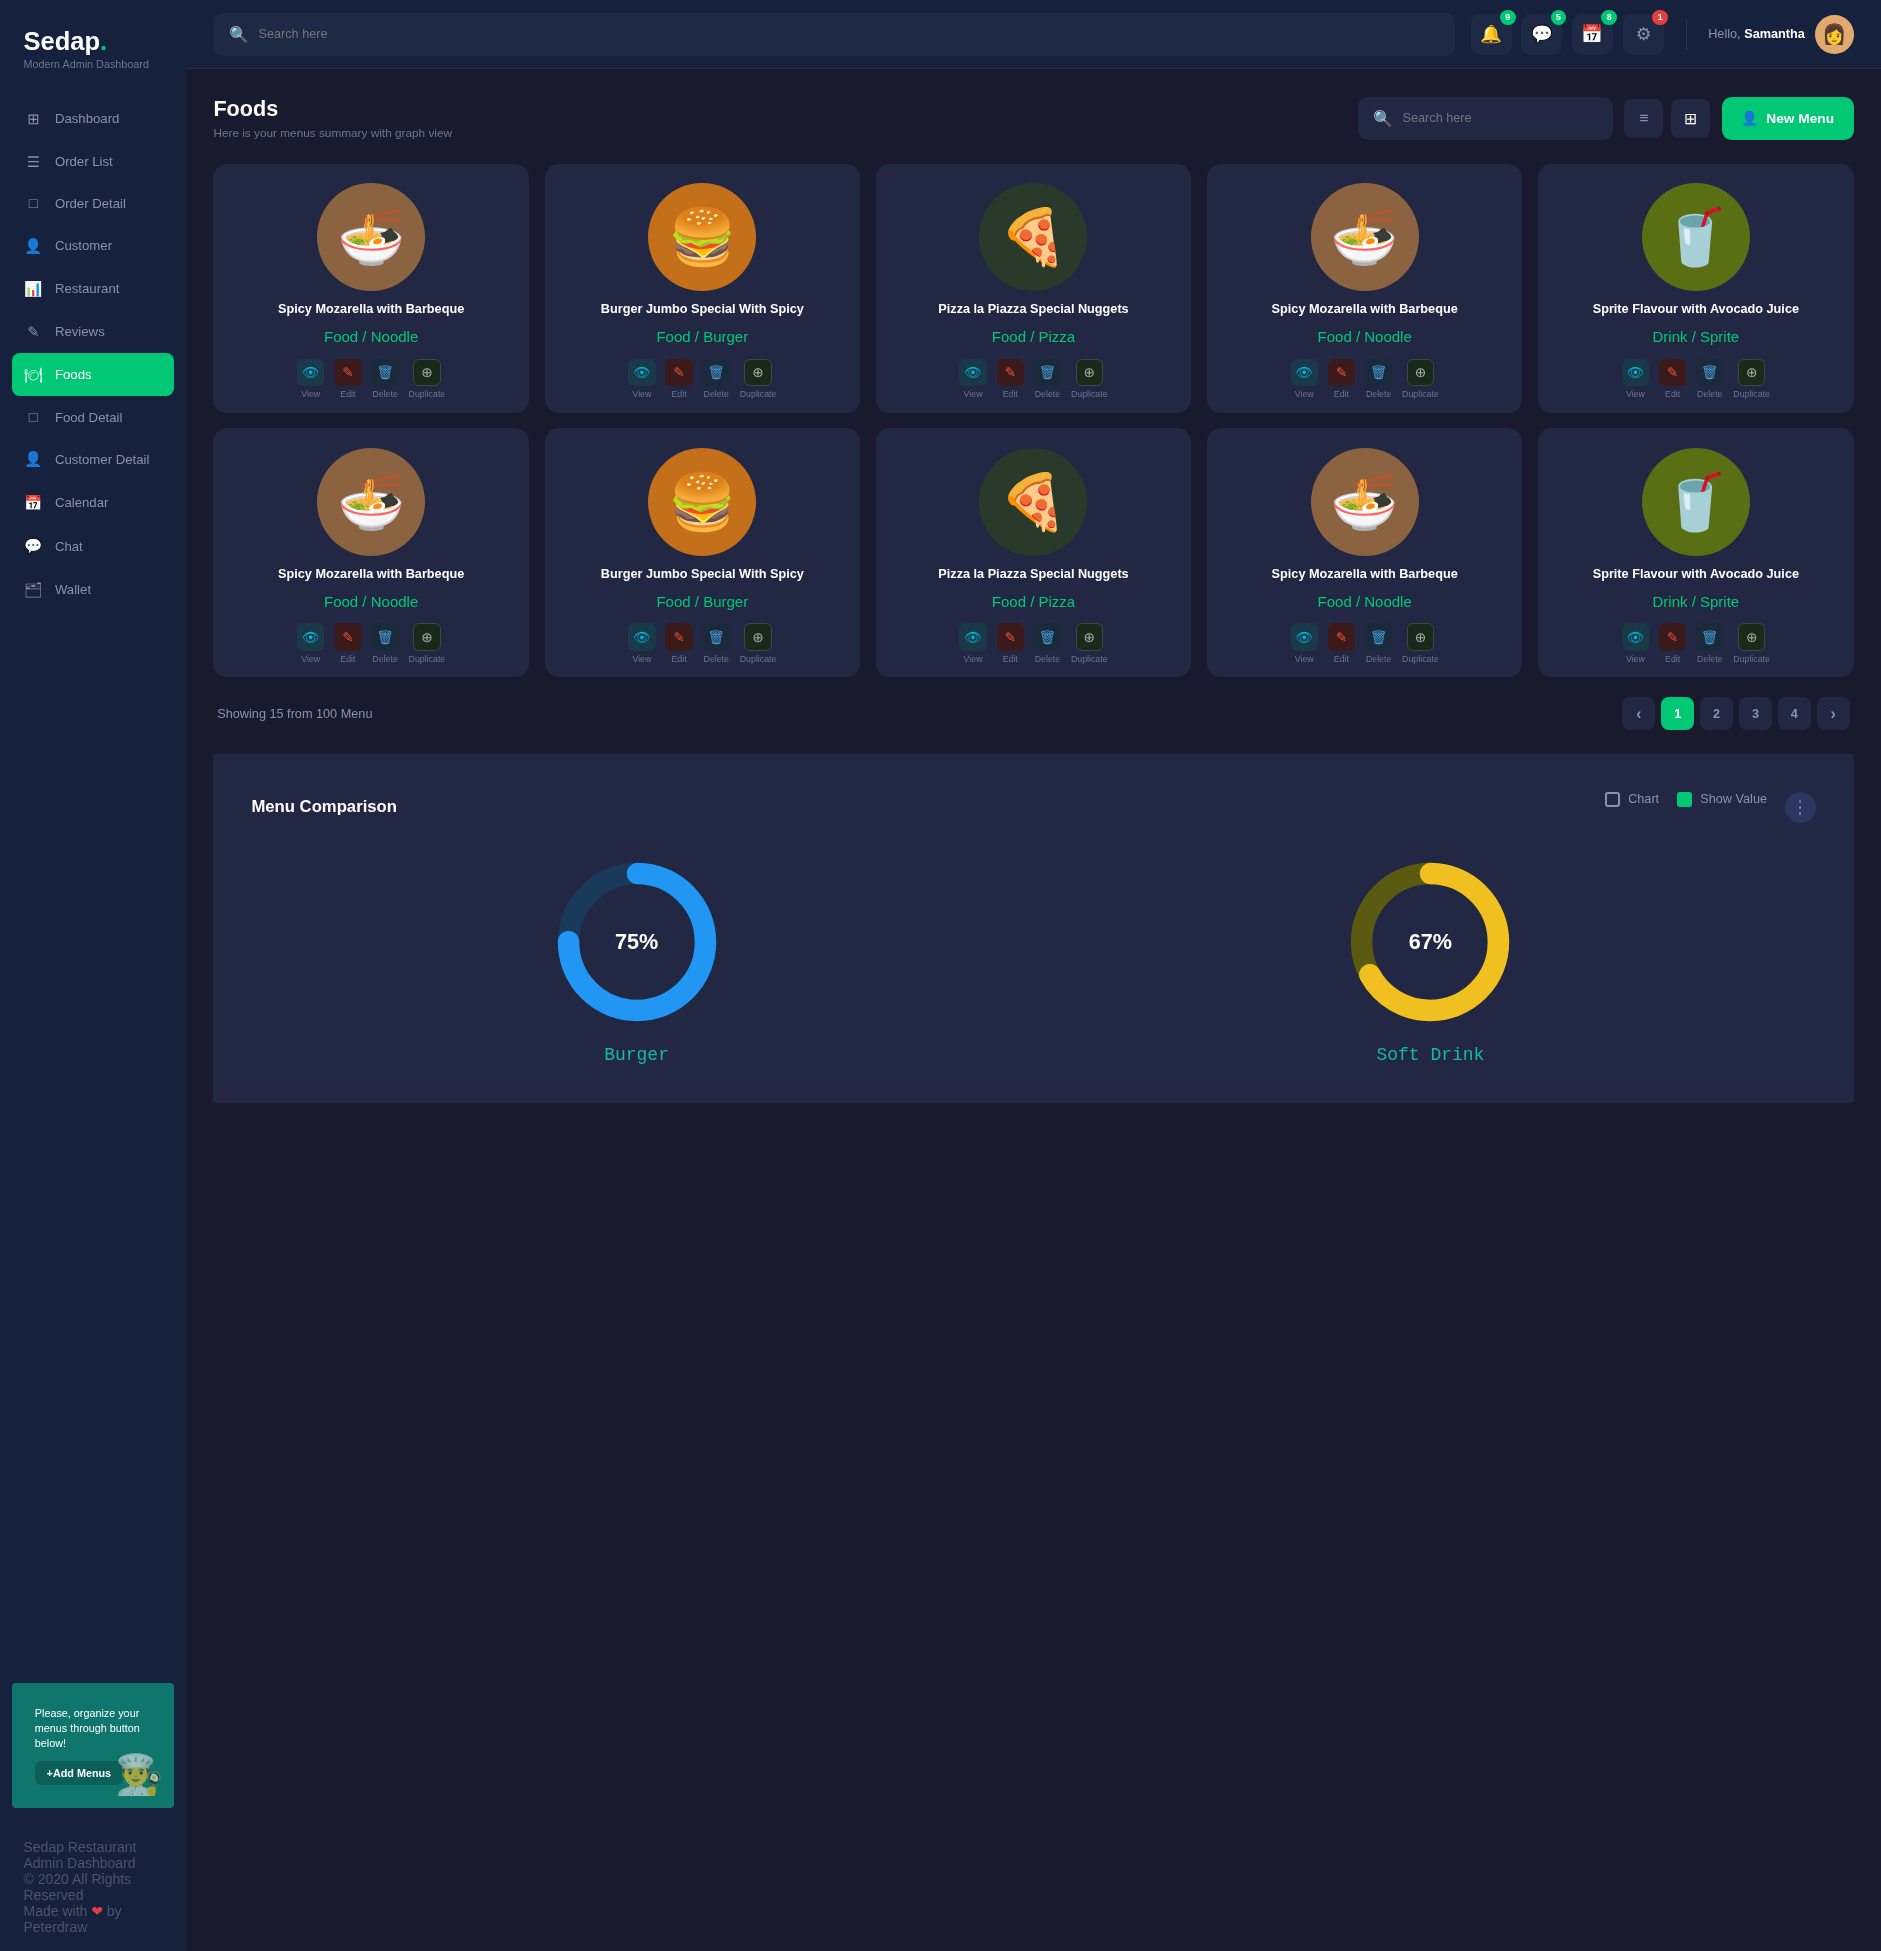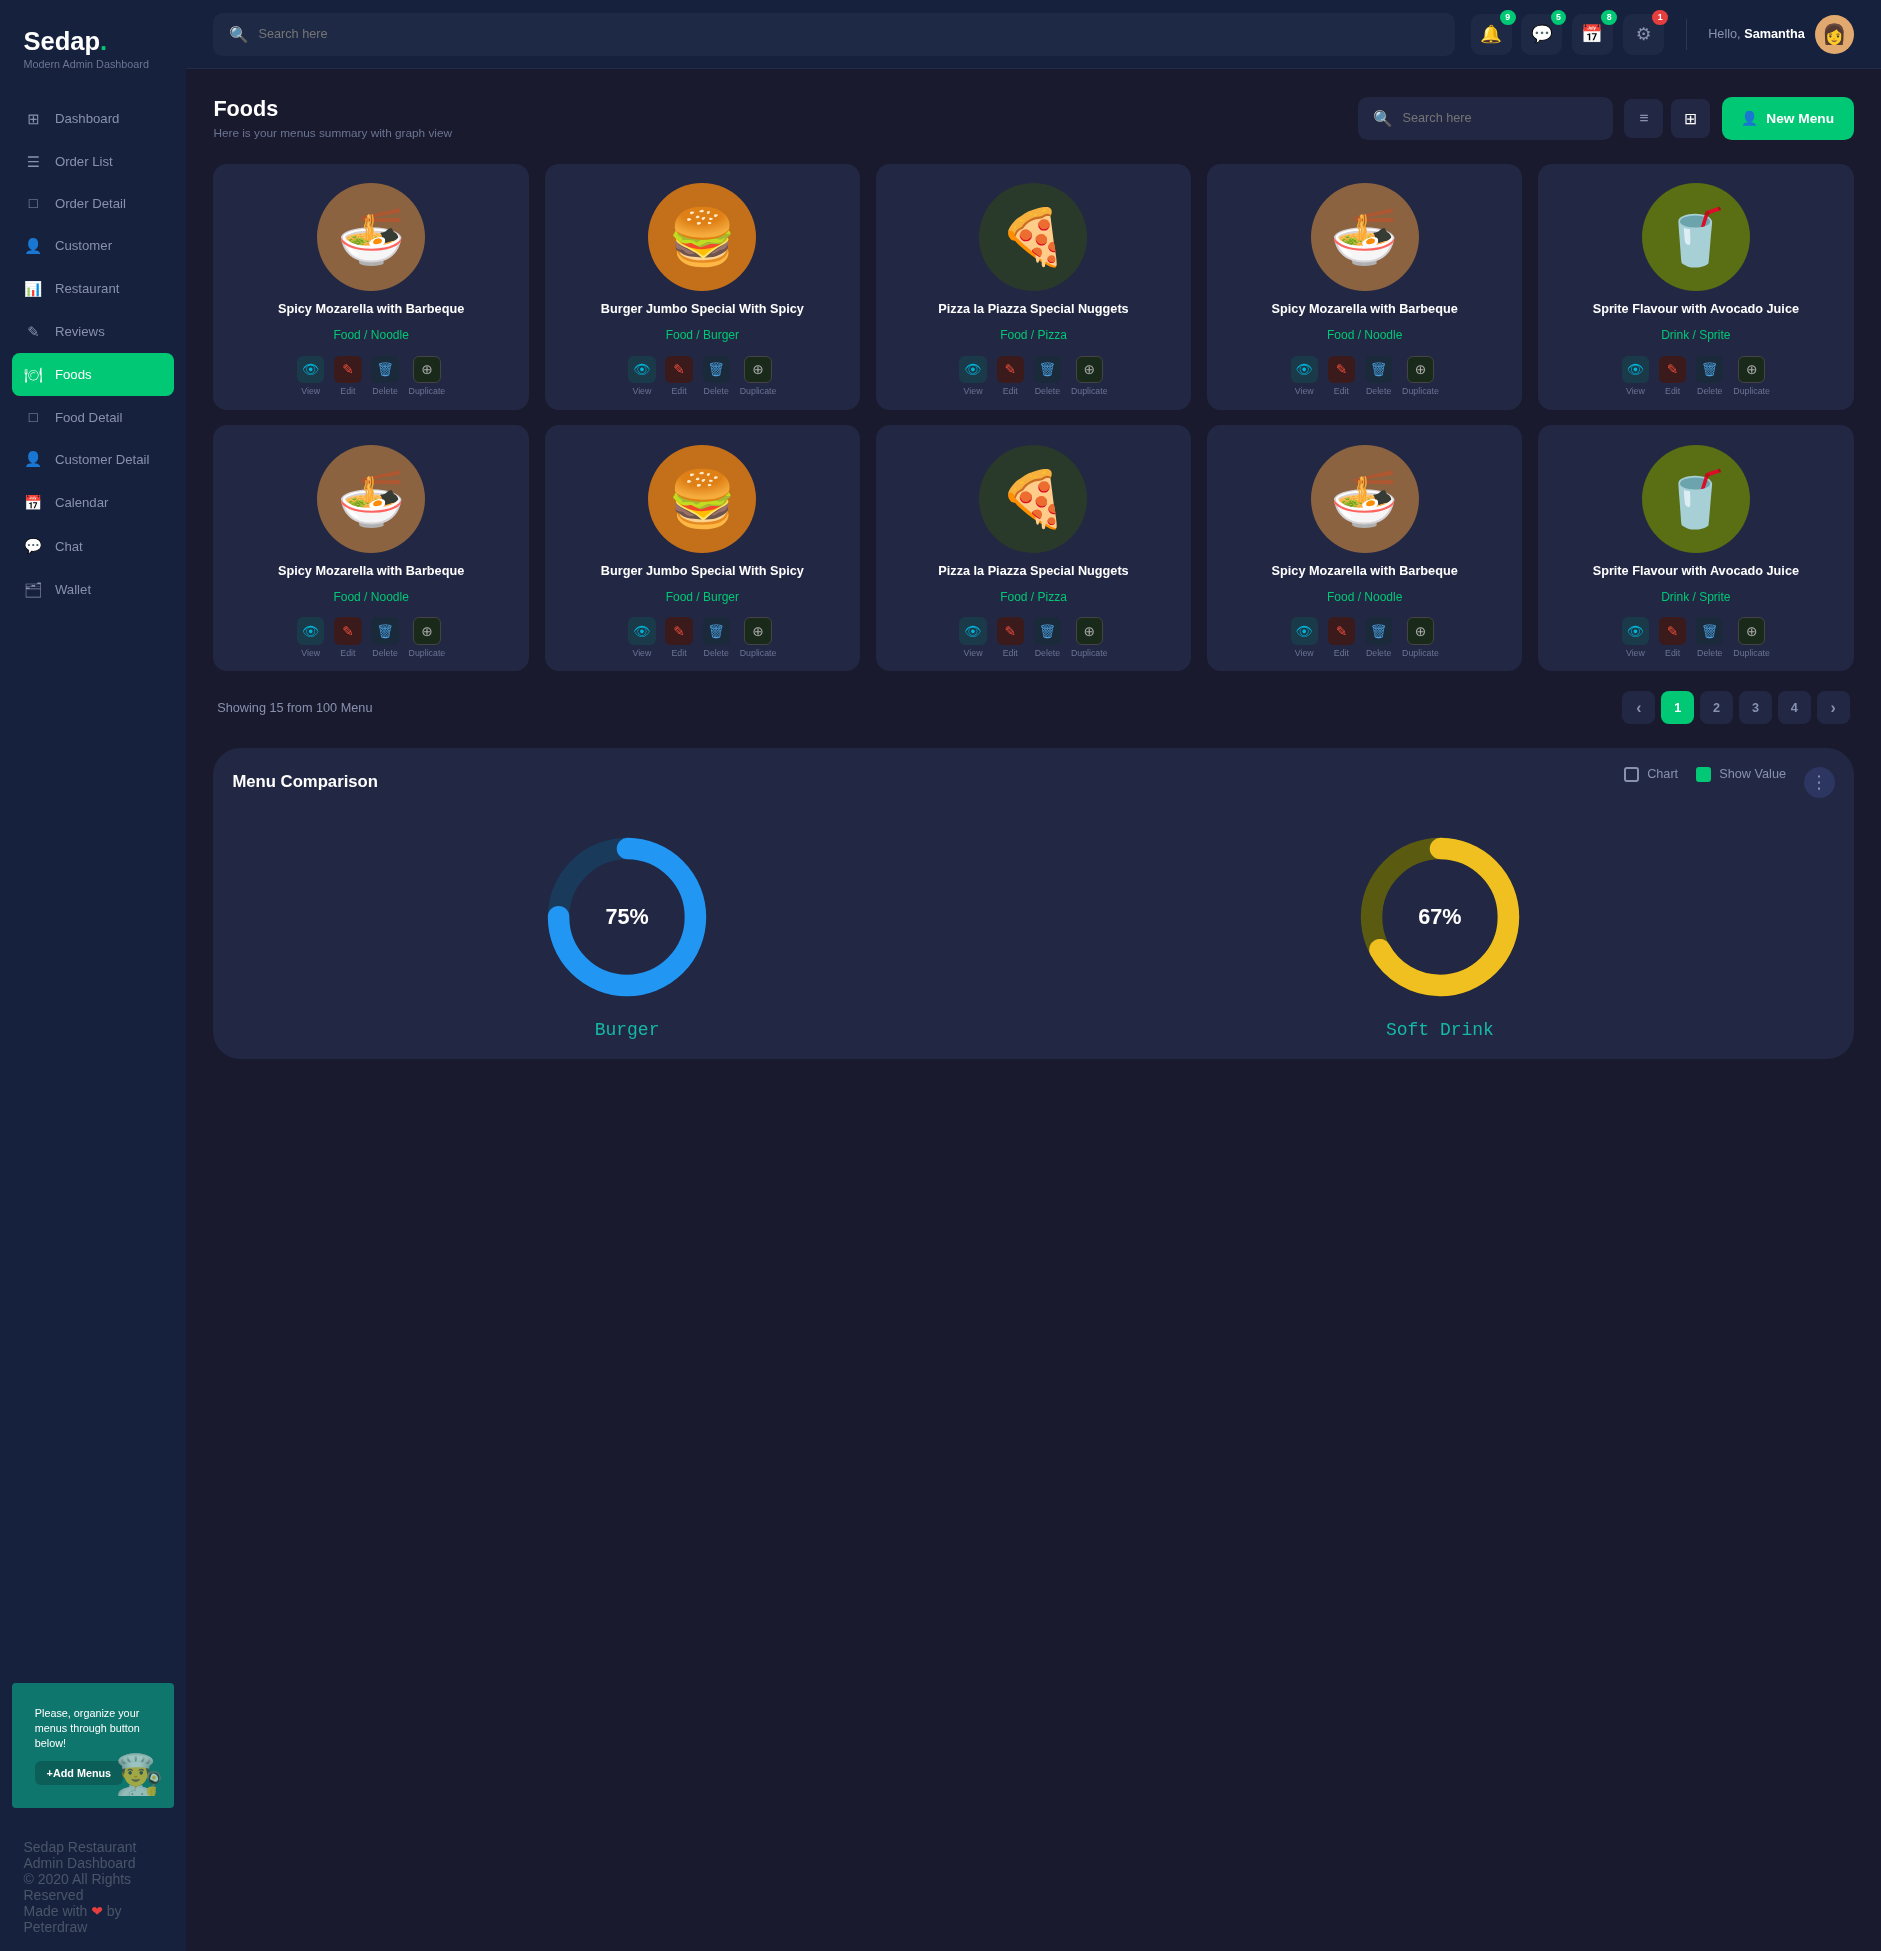--- a/index.html
+++ b/index.html
@@ -290,21 +290,21 @@
     }
 
     .food-card-name {
       font-size: 12.7px;
       font-weight: 700;
       color: #fff;
       text-align: center;
       line-height: 1.35;
     }
     .food-card-cat {
-      font-size: 12px;
+      font-size: 15px;
       color: #00c875;
       text-align: center;
     }
     .food-card-actions {
       display: flex;
       gap: 9.8px;
       align-items: center;
       margin-top: 3.9px;
     }
     .food-action {
@@ -358,22 +358,22 @@
       font-size: 12.7px;
       color: #8892b0;
       font-weight: 600;
     }
     .page-btn.active { background: #00c875; color: #fff; }
     .page-btn.nav { font-size: 15.7px; }
 
     
     .chart-section {
       background: #222744;
-      border-radius: 27px;
-      padding: 19px;
+      border-radius: 3px;
+      padding: 38px;
     }
     .chart-header {
       display: flex;
       align-items: center;
       justify-content: space-between;
       margin-bottom: 31px;
     }
     .chart-title { font-size: 16.7px; font-weight: 700; color: #fff; }
     .chart-controls {
       display: flex;

